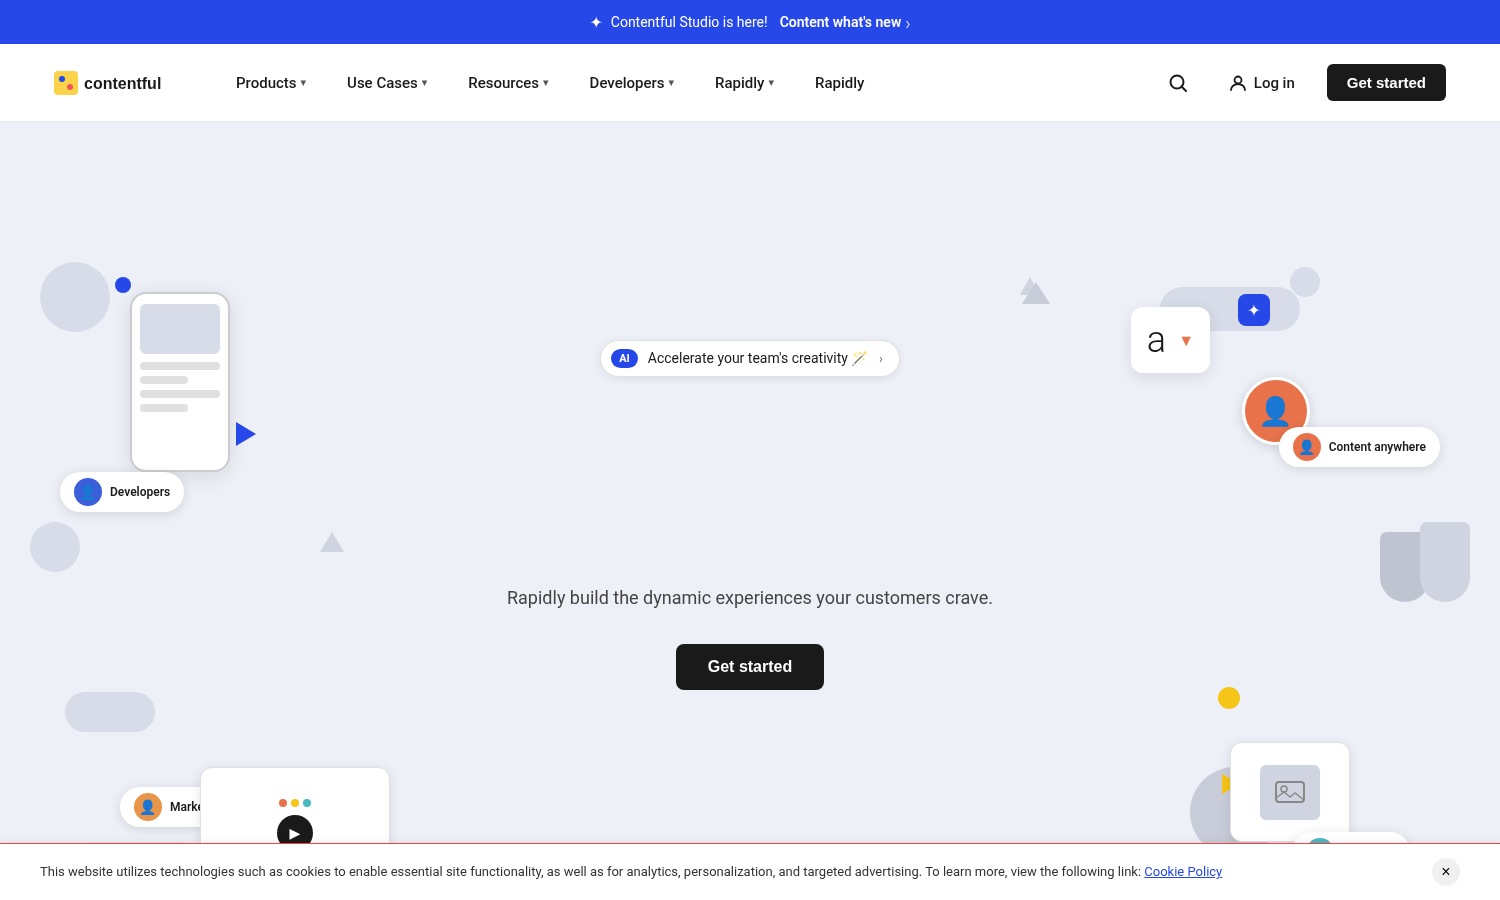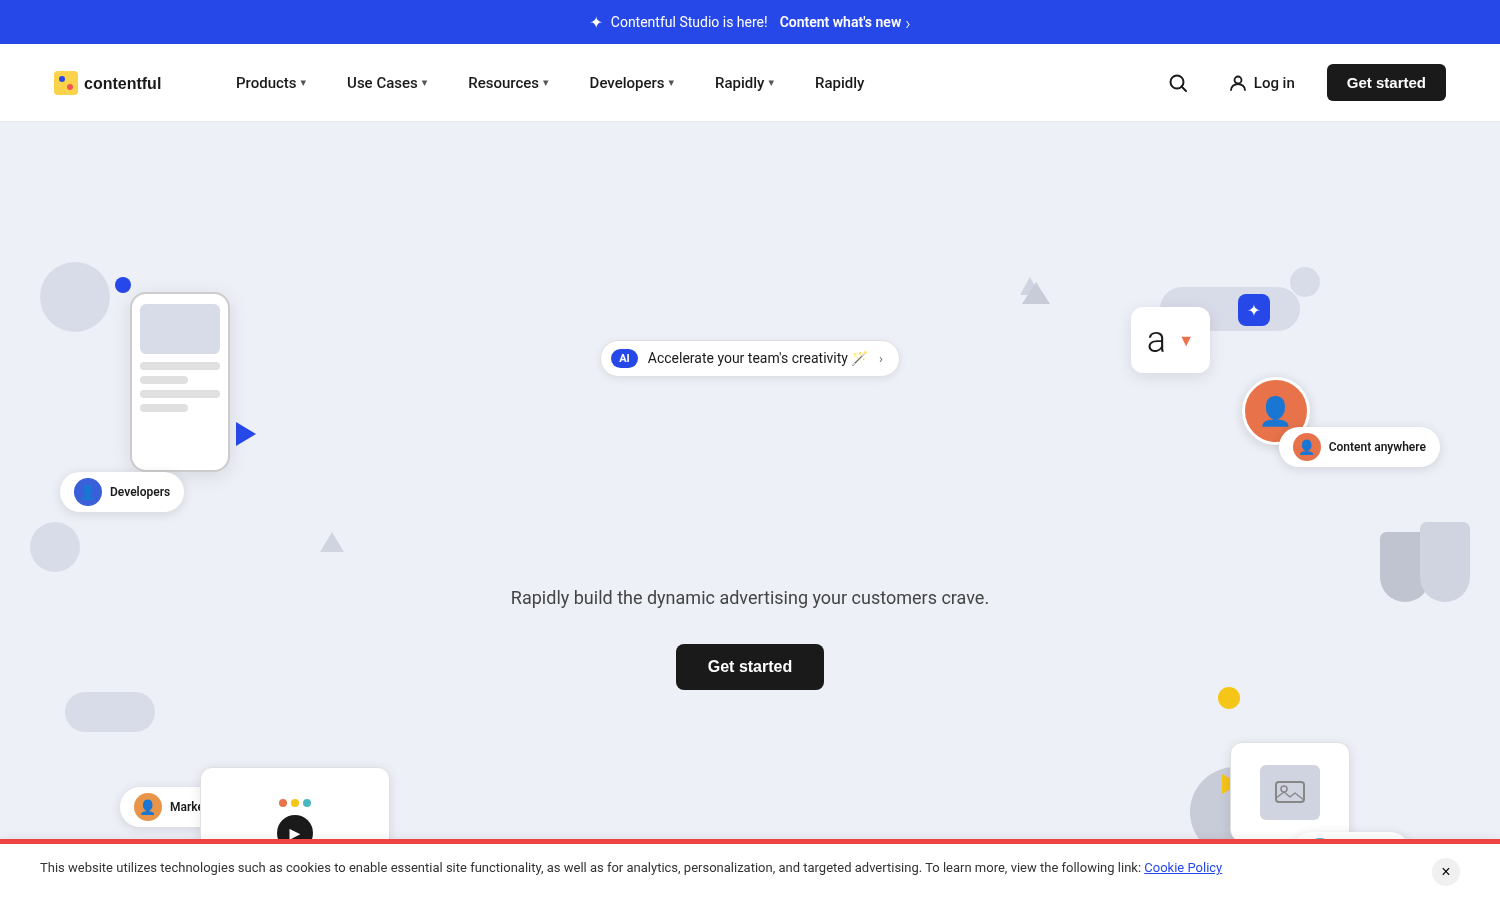--- a/index.html
+++ b/index.html
@@ -346,26 +346,26 @@
       border-radius: 8px 8px 30px 30px;
     }
 
     
     #cookie-banner {
       position: fixed;
       bottom: 0;
       left: 0;
       right: 0;
       background: #fff;
-      border-top: 5px solid #ef4444;
+      border-top: 1px solid #ef4444;
       padding: 14px 40px;
       font-size: 13px;
       color: #333;
       display: flex;
-      align-items: flex-start;
+      align-items: center;
       justify-content: space-between;
       z-index: 1000;
       box-shadow: 0 -2px 8px rgba(0,0,0,0.06);
     }
     #cookie-banner .cookie-text { flex: 1; max-width: 1300px; line-height: 1.5; }
     #cookie-banner .cookie-link { color: #2748e8; text-decoration: underline; cursor: pointer; }
     #cookie-close {
       width: 28px; height: 28px;
       background: #f0f0f0;
       border: none;
@@ -623,21 +623,21 @@
     <span class="ai-badge">AI</span>
     <span>Accelerate your team's creativity 🪄</span>
     <span class="pill-chevron">›</span>
   </div>
 
   <h1 id="hero-title">
     <br>
     <br>
   </h1>
 
-  <p id="hero-subtitle">Rapidly build the dynamic advertising your customers crave.</p>
+  <p id="hero-subtitle">Rapidly build the dynamic experiences your customers crave.</p>
 
   <button id="hero-cta">Get started</button>
 
 </section>
 
 <div id="cookie-banner">
   <p class="cookie-text">
     <span>This website utilizes technologies such as cookies to enable essential site functionality, as well as for analytics, personalization, and targeted advertising. To learn more, view the following link:</span>
     <a href="#" class="cookie-link">Cookie Policy</a>
   </p>

